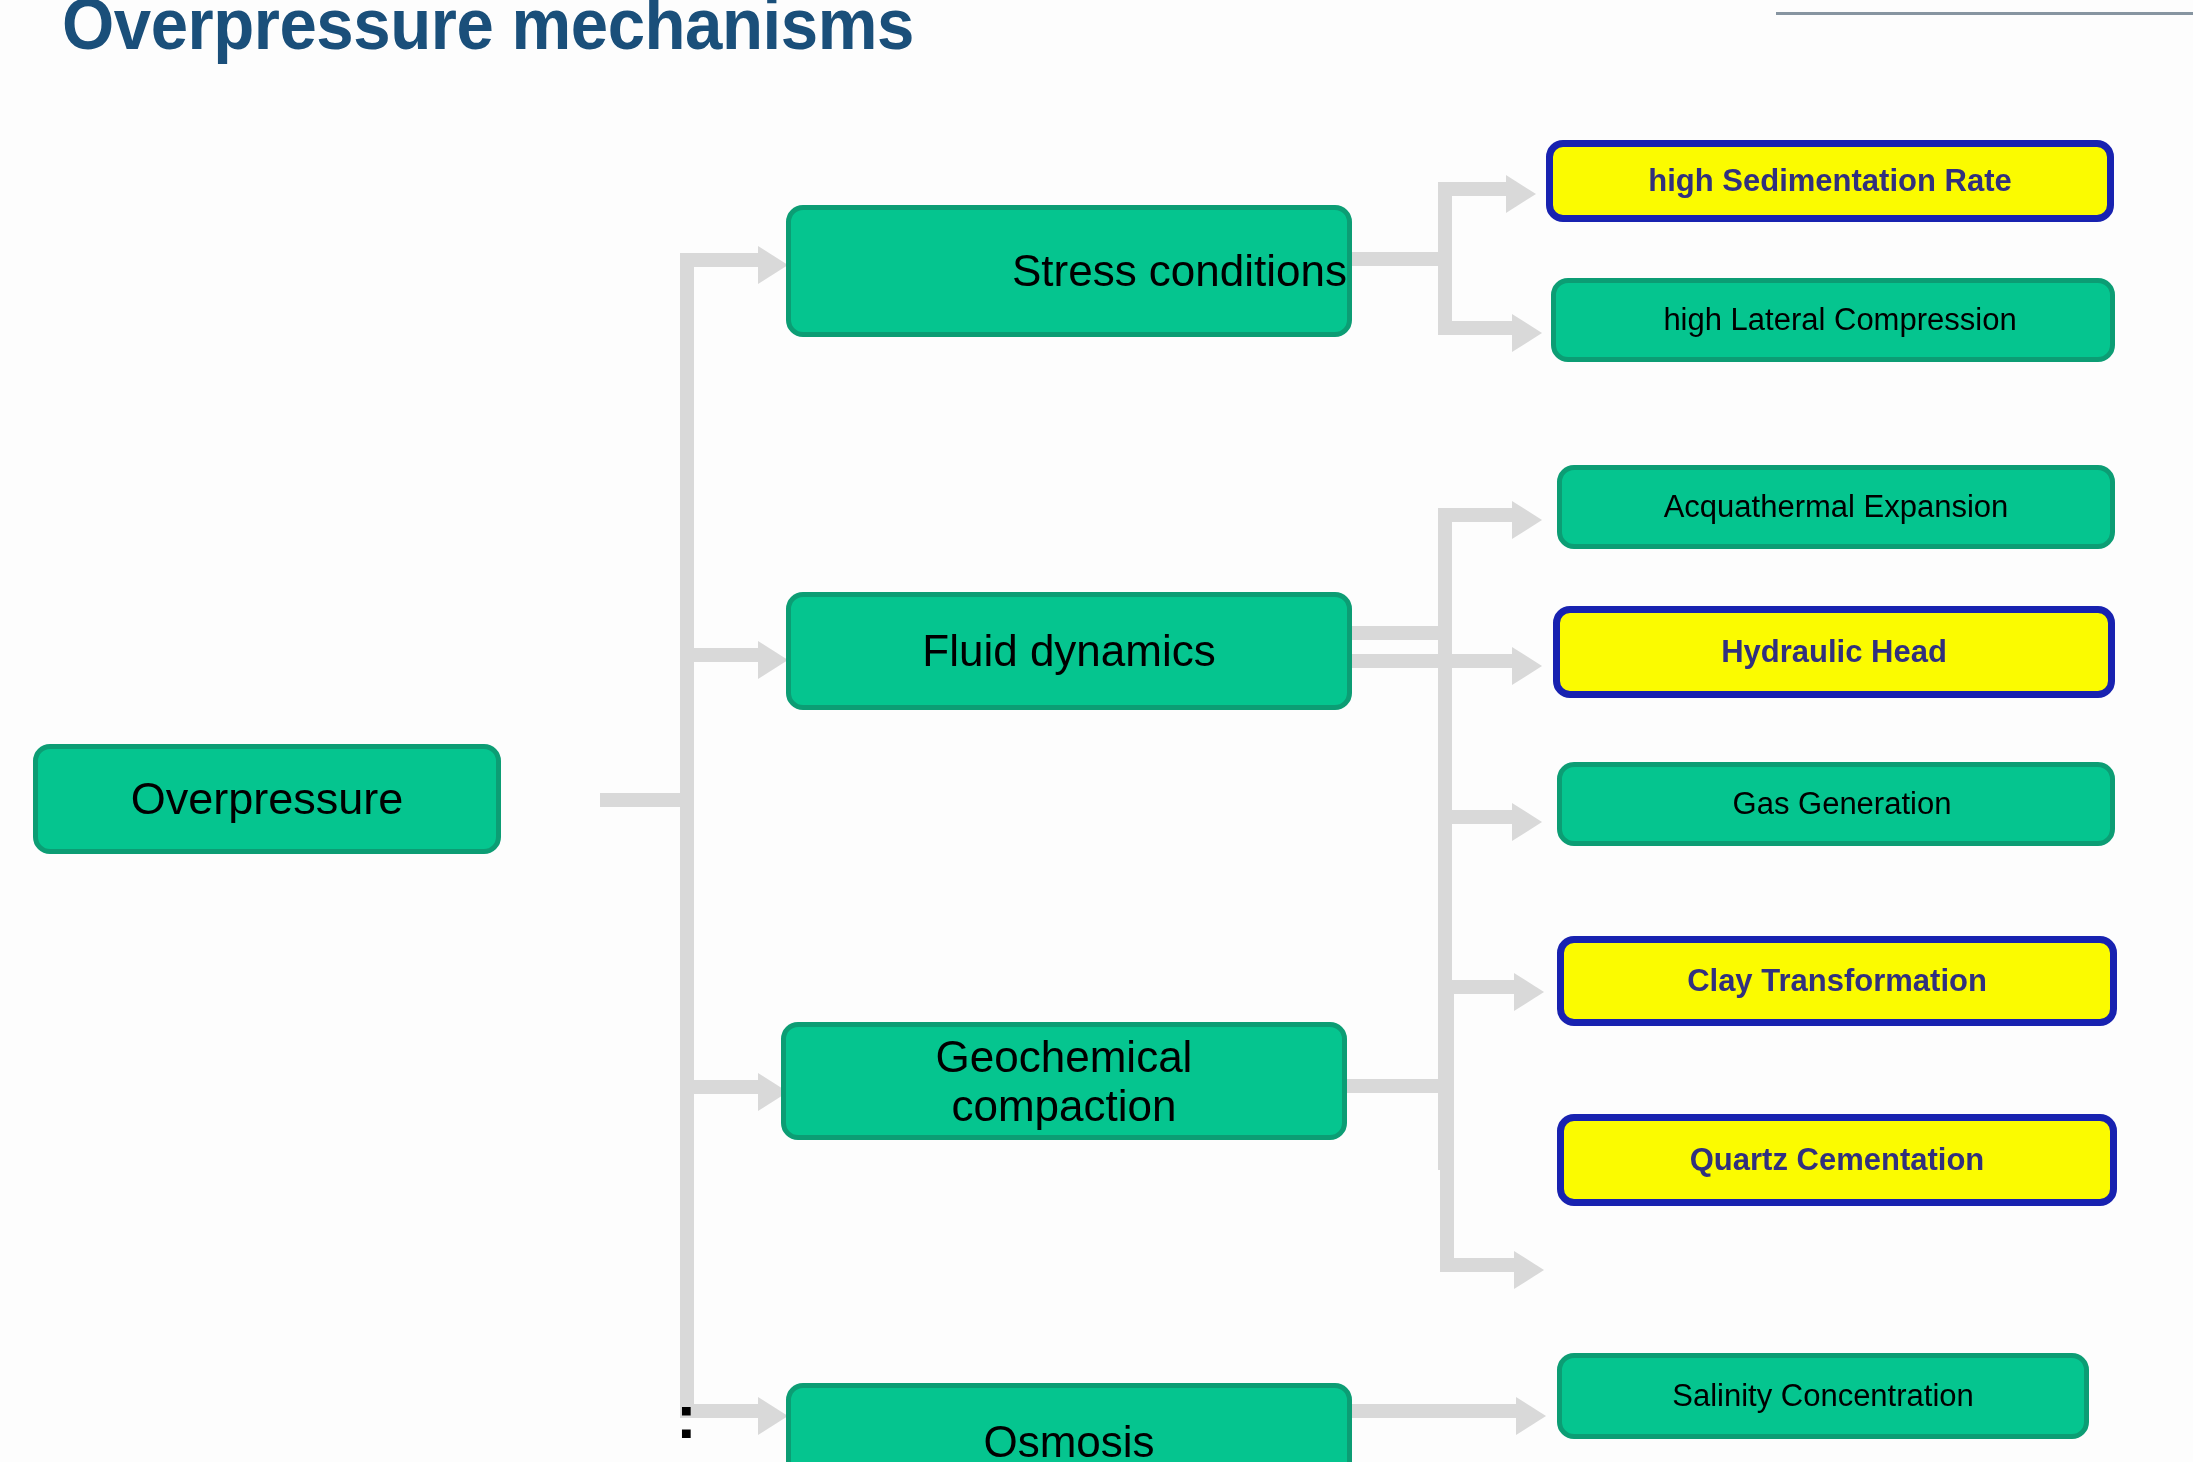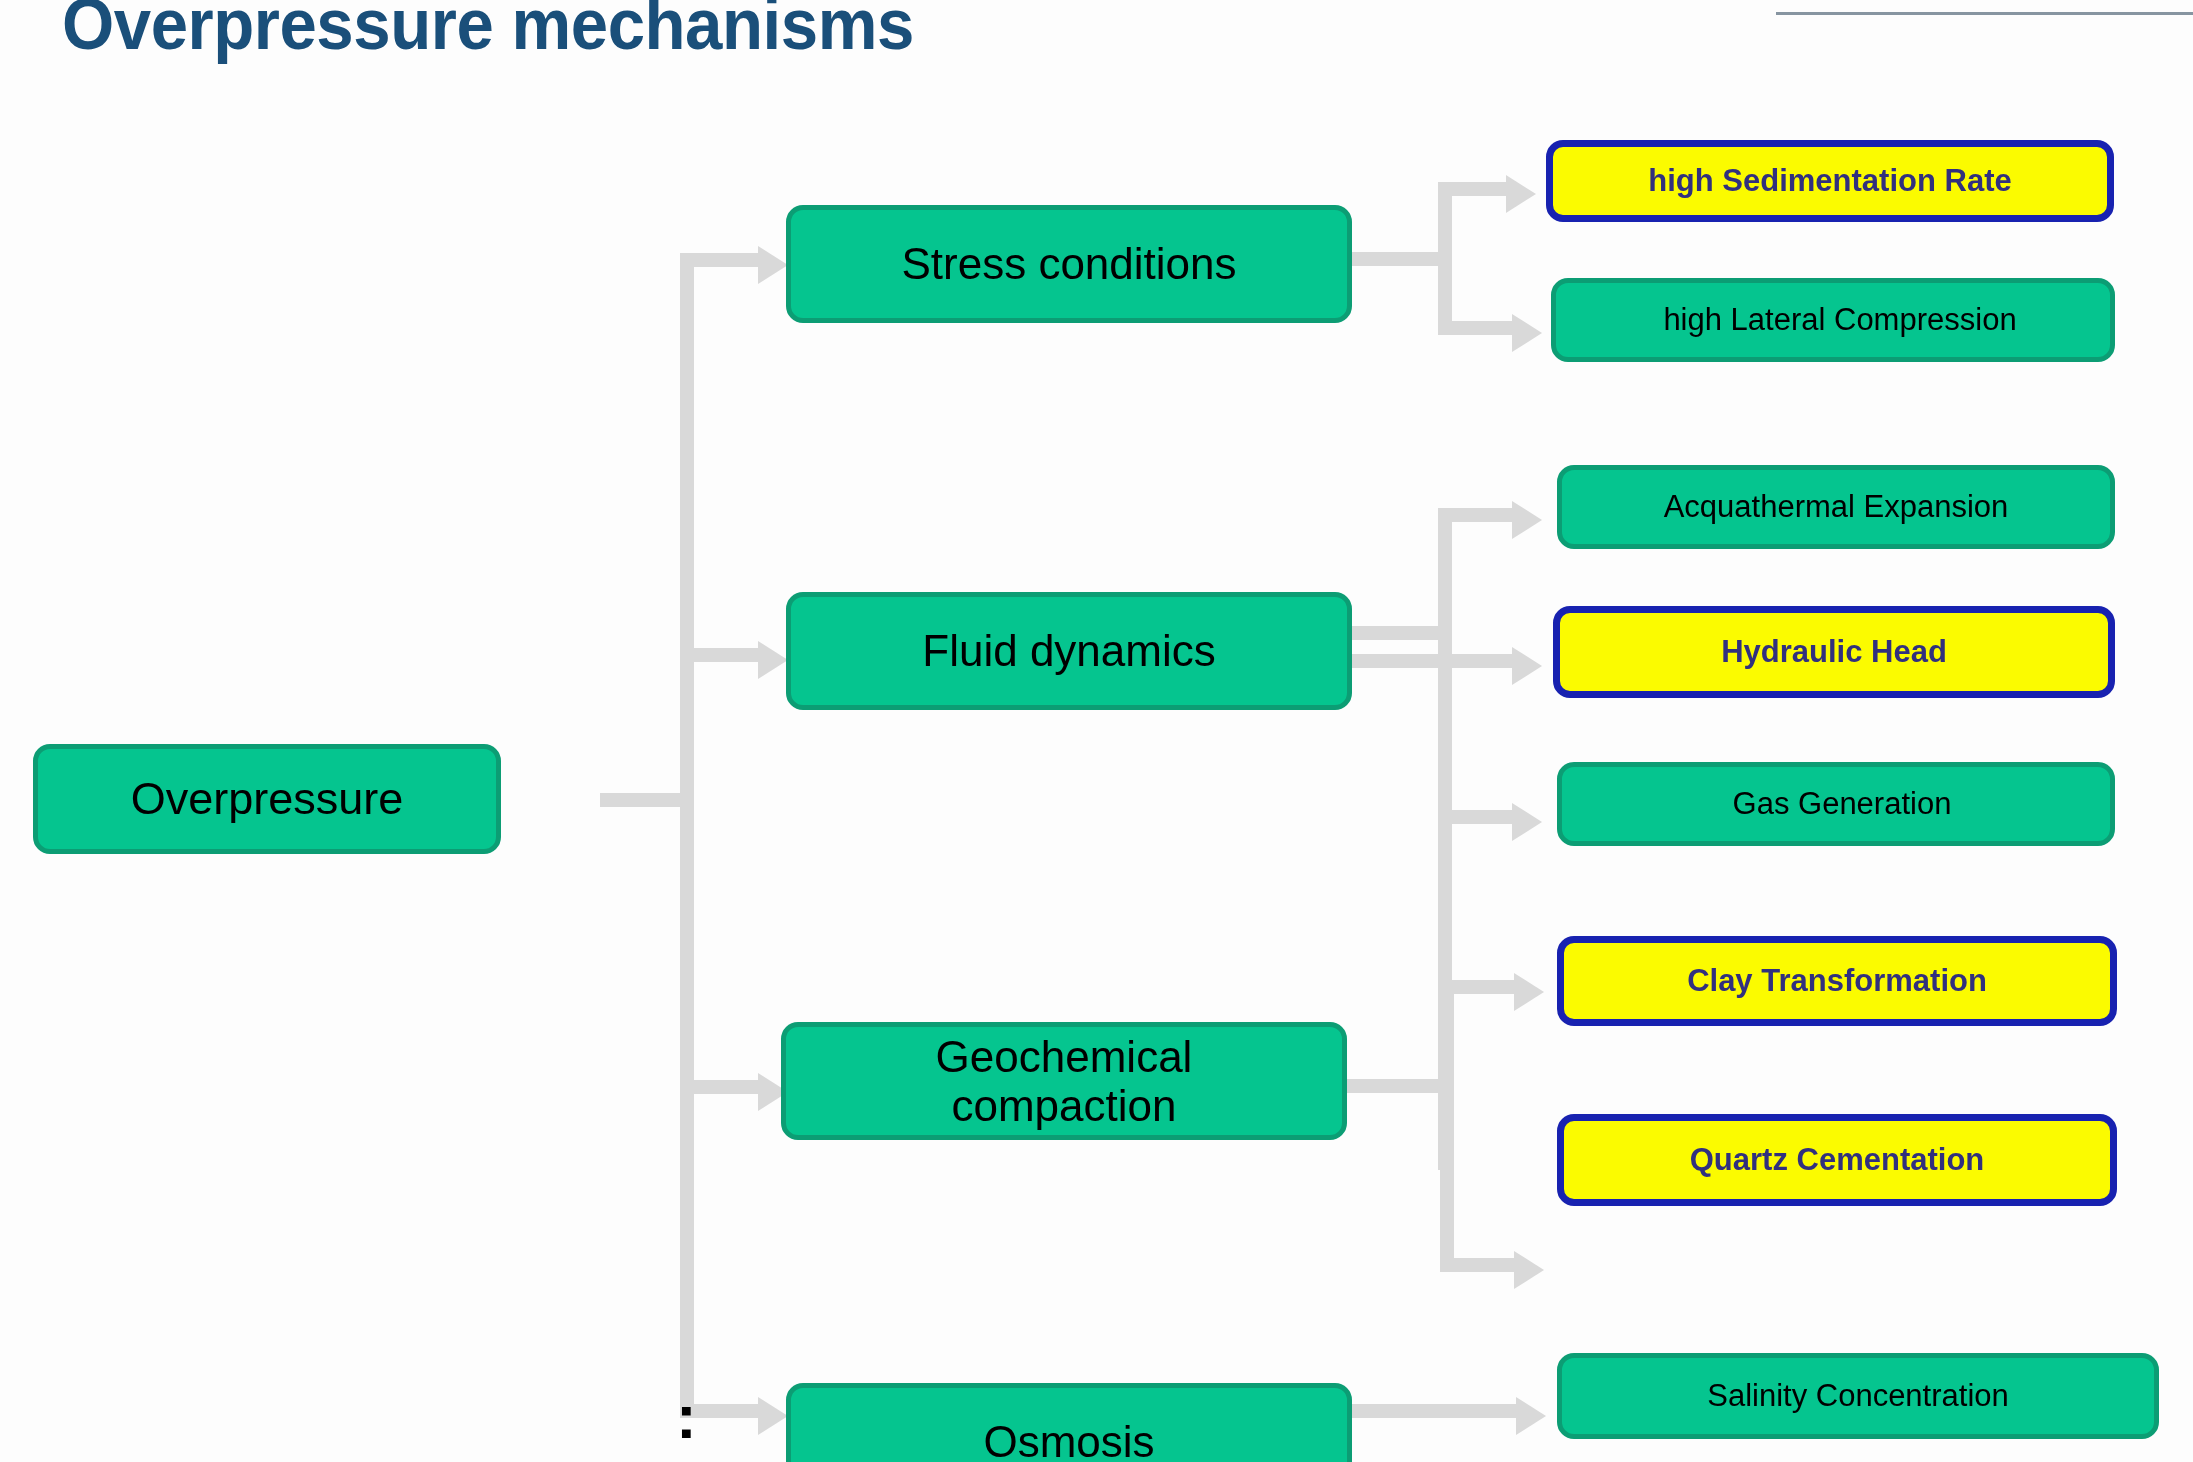--- a/index.html
+++ b/index.html
@@ -150,21 +150,21 @@
   <div class="conn conn-h" style="left:1440px; top:1258px; width:78px;"></div>
   <div class="arrow" style="left:1514px; top:1251px;"></div>
 
   <div class="conn conn-h" style="left:1342px; top:1404px; width:178px;"></div>
   <div class="arrow" style="left:1516px; top:1397px;"></div>
 
   <div class="node green lvl1" style="left:33px; top:744px; width:468px; height:110px;">
     <span>Overpressure</span>
   </div>
 
-  <div class="node green lvl2" style="left:786px; top:205px; width:566px; height:118px;">
+  <div class="node green lvl2" style="left:786px; top:205px; width:566px; height:132px;justify-content:flex-end;">
     <span>Stress conditions</span>
   </div>
 
   <div class="node green lvl2" style="left:786px; top:592px; width:566px; height:118px;">
     <span>Fluid dynamics</span>
   </div>
 
   <div class="node green lvl2" style="left:781px; top:1022px; width:566px; height:118px;">
     <span>
       <span>Geochemical</span><br>
@@ -197,19 +197,19 @@
   </div>
 
   <div class="node yellow lvl3" style="left:1557px; top:936px; width:560px; height:90px;">
     <span>Clay Transformation</span>
   </div>
 
   <div class="node yellow lvl3" style="left:1557px; top:1114px; width:560px; height:92px;text-align:center;">
     <span>Quartz Cementation</span>
   </div>
 
-  <div class="node green lvl3" style="left:1557px; top:1353px; width:602px; height:86px;">
+  <div class="node green lvl3" style="left:1557px; top:1353px; width:532px; height:86px;">
     <span>Salinity Concentration</span>
   </div>
 
   <div id="stray-colon">:</div>
 
 </div>
 
 </body></html>

